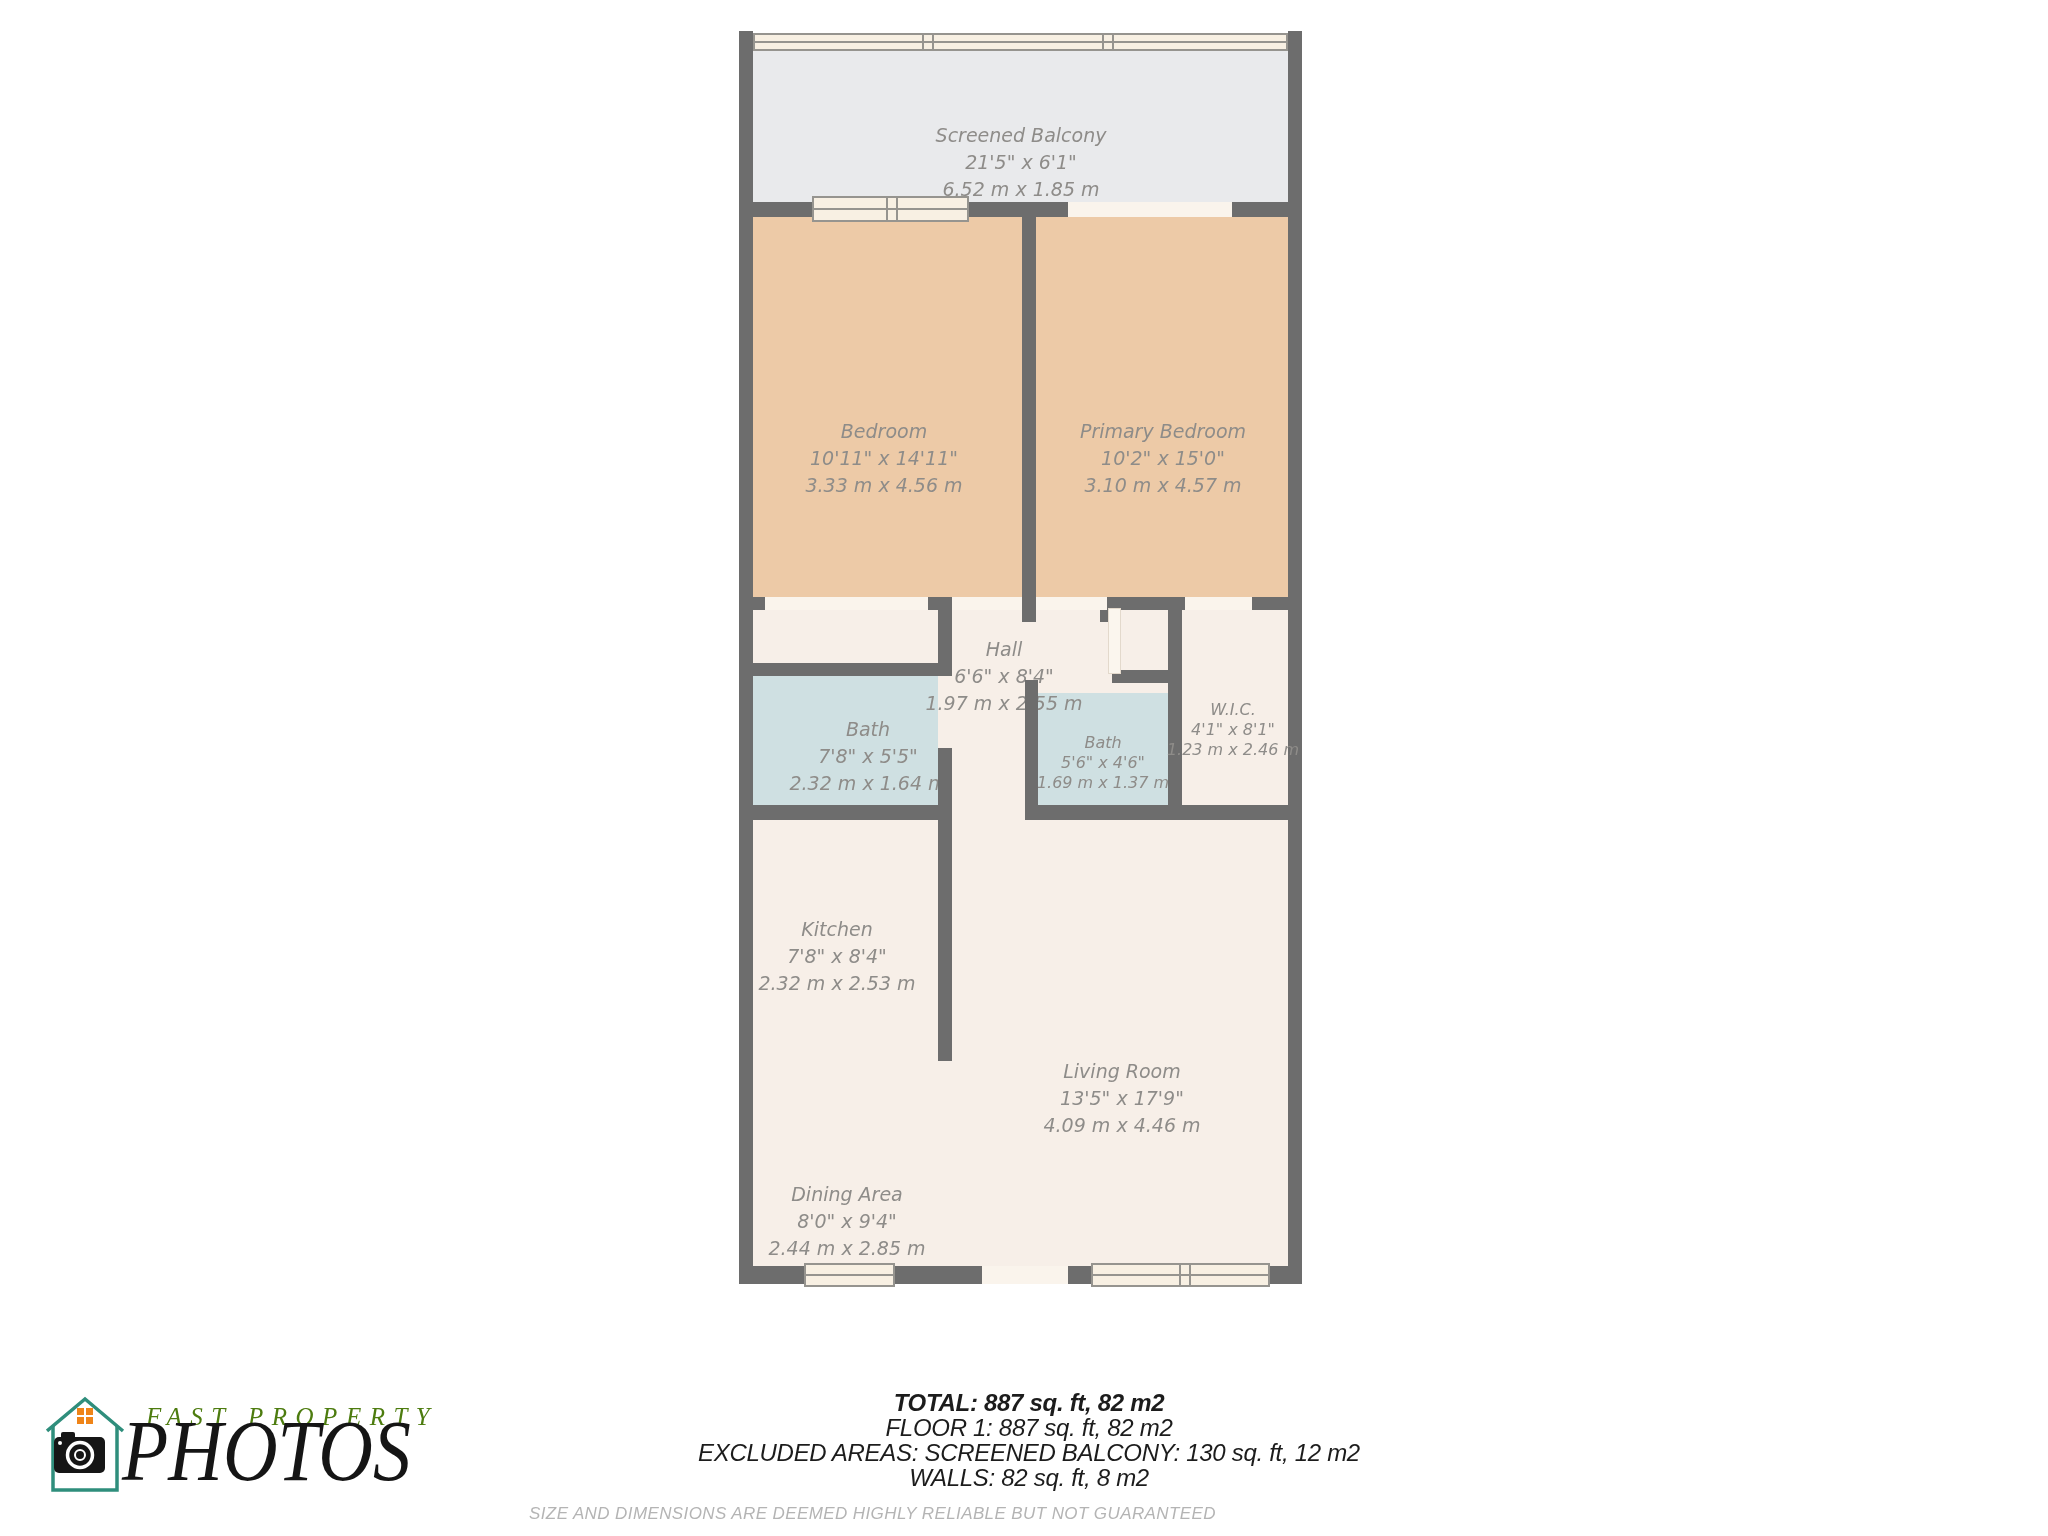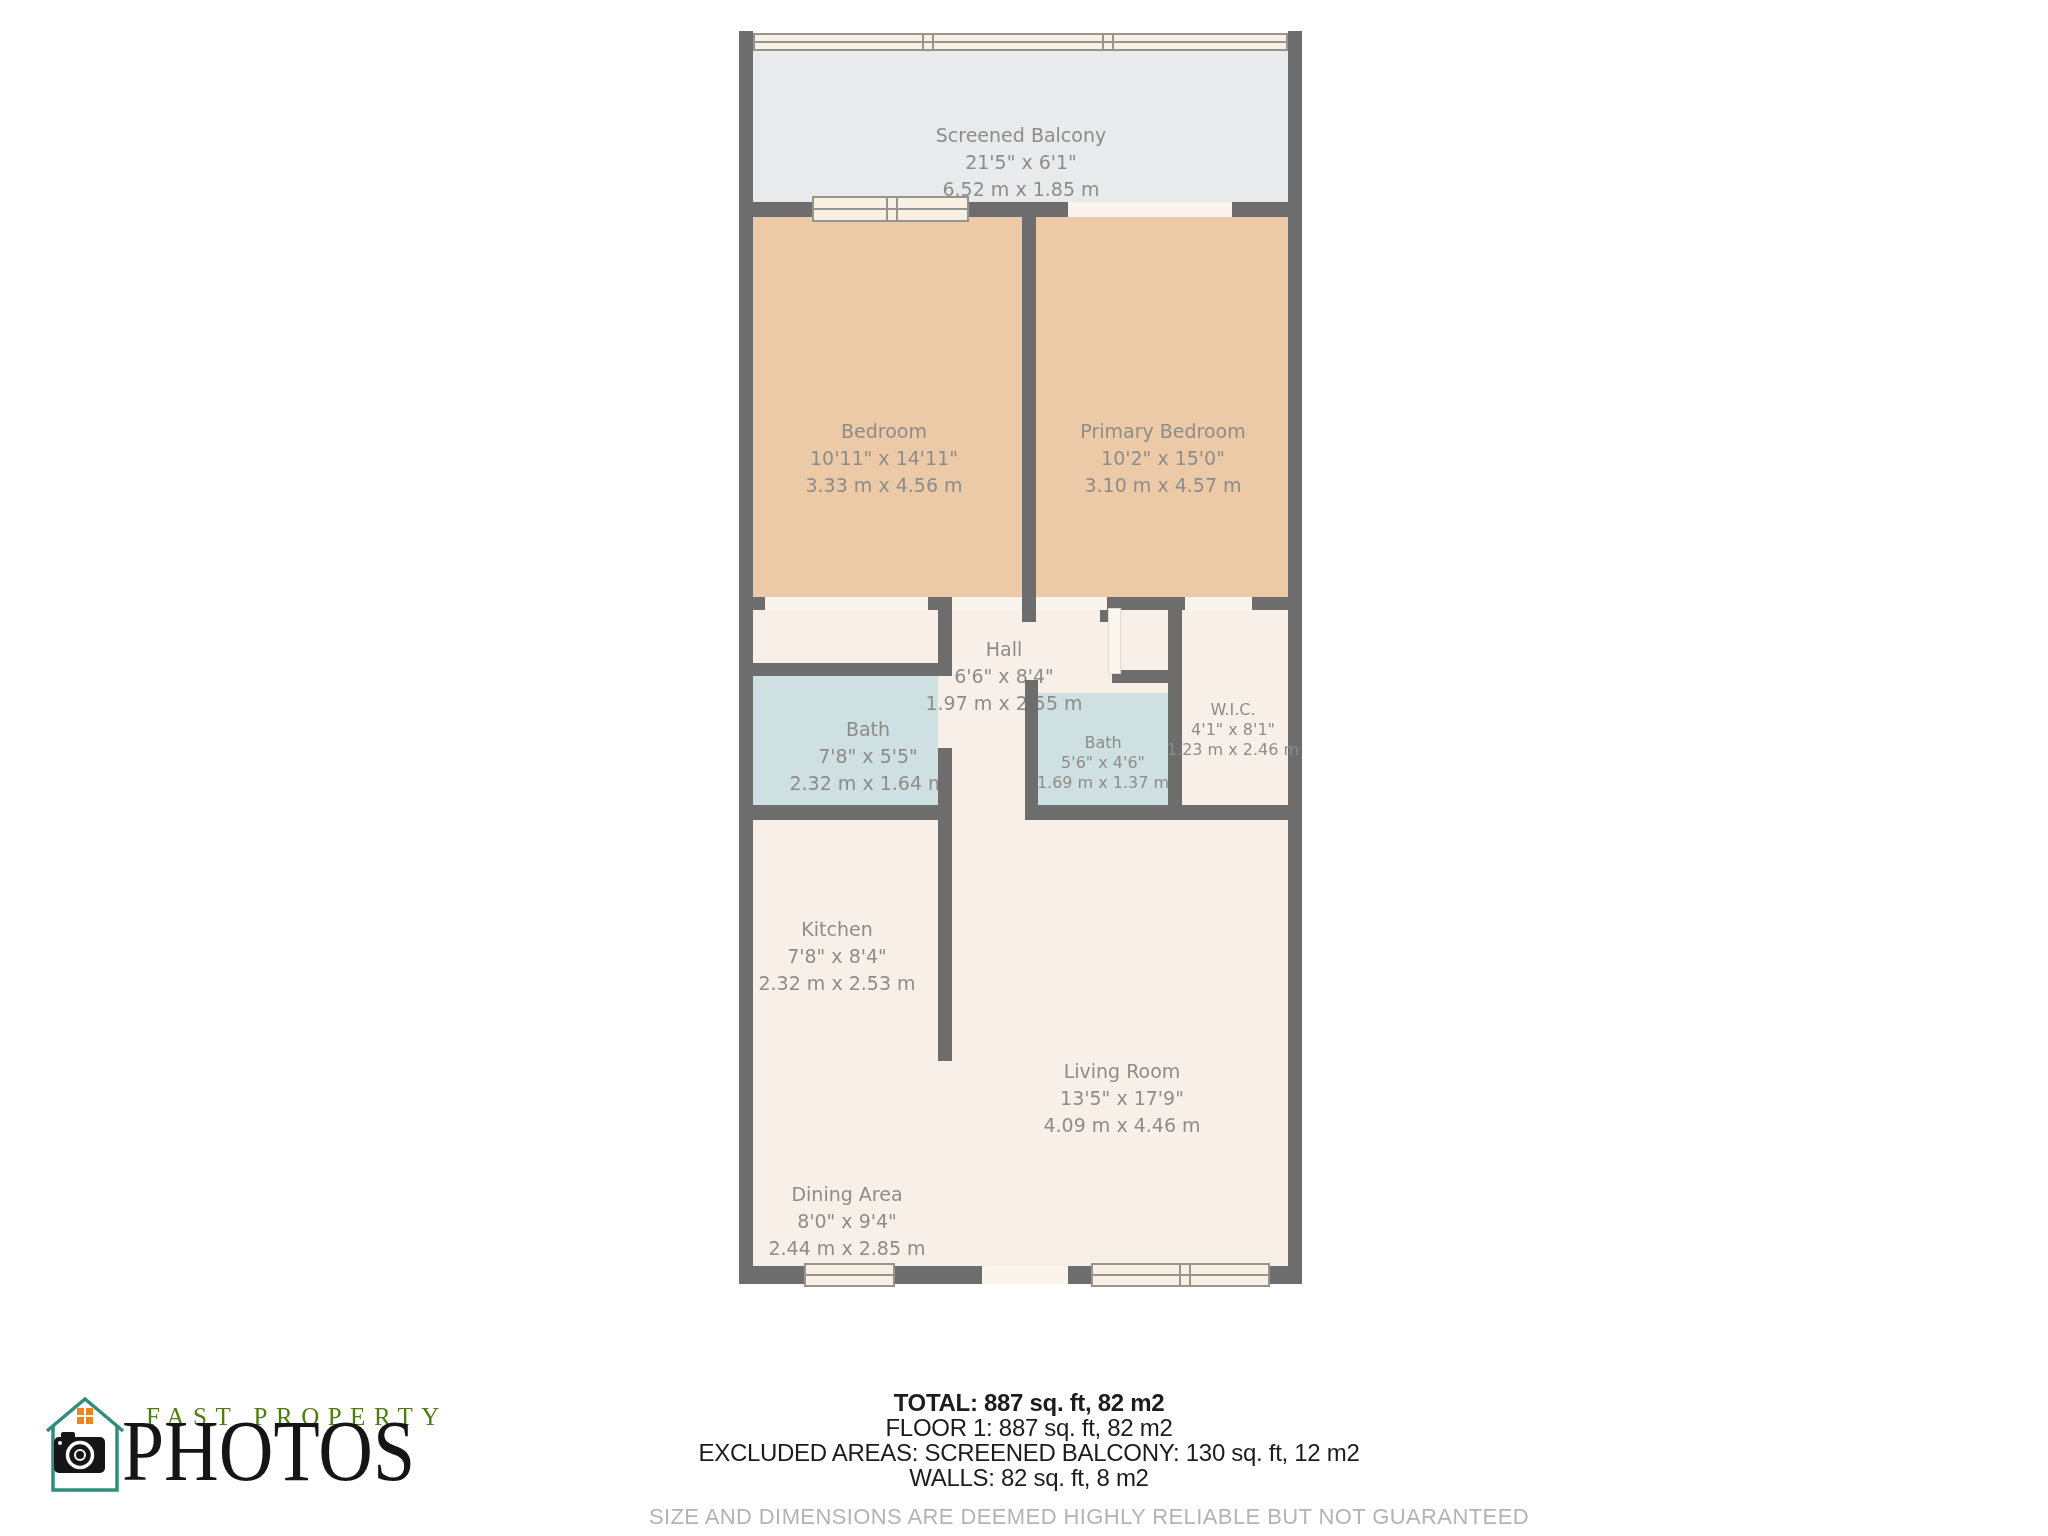--- a/index.html
+++ b/index.html
@@ -1,18 +1,18 @@
 <!DOCTYPE html>
 <html><head>
 <meta charset="utf-8">
 <style>
   html,body { margin:0; padding:0; background:#ffffff; }
   .page {
     position:relative; width:1644px; height:1536px; background:#ffffff;
-    font-family:"DejaVu Sans", sans-serif; overflow:hidden;
+    font-family:"DejaVu Sans", sans-serif; overflow:hidden;font-style:italic;
   }
   
   .abs { position:absolute; }
   .floor-base   { background:#f7efe8; z-index:1; }
   .fill-balcony { background:#e9eaec; z-index:2; }
   .fill-bedroom { background:#edcaa7; z-index:2; }
   .fill-bath    { background:#cfe0e2; z-index:2; }
   .wall         { background:#6d6d6d; z-index:6; }
   .threshold    { background:#faf4ec; z-index:7; }
   .door-leaf    { background:#fbf6ee; border:1px solid #e3d9cc; box-sizing:border-box; z-index:7; }
@@ -34,23 +34,23 @@
   .room-label.small { font-size:16px; line-height:20px;margin-top:8px; }
   .room-label.above-walls { z-index:9; }
   
   .summary {
     position:absolute; left:529px; top:1390px; width:1000px; text-align:center;
     font-family:"Liberation Sans", sans-serif; color:#1c1c1c;
     font-size:24px; line-height:25px; letter-spacing:-0.3px; z-index:10;
   }
   .summary .sum-total { font-weight:bold; }
   .disclaimer {
-    position:absolute; left:529px; top:1504px; width:1000px; text-align:right;
+    position:absolute; left:529px; top:1504px; width:1000px; text-align:left;
     font-family:"Liberation Sans", sans-serif; color:#b4b4b4;
-    font-size:22px; letter-spacing:0.4px; z-index:10;
+    font-size:17px; letter-spacing:0.4px; z-index:10;
   }
   
   .logo-icon { position:absolute; left:46px; top:1396px; z-index:10; }
   .logo-line1 {
     position:absolute; left:130px; top:1403px; z-index:10;
     font-family:"Liberation Serif", serif; font-size:25px; letter-spacing:8.5px;
     color:#4d7c0f; white-space:nowrap;margin-left:16px;
   }
   .logo-line2 {
     position:absolute; left:122px; top:1408px; z-index:10;

